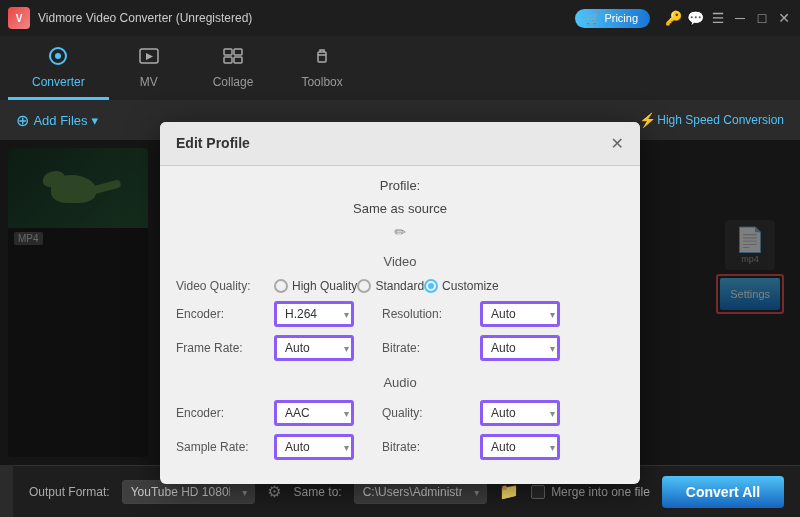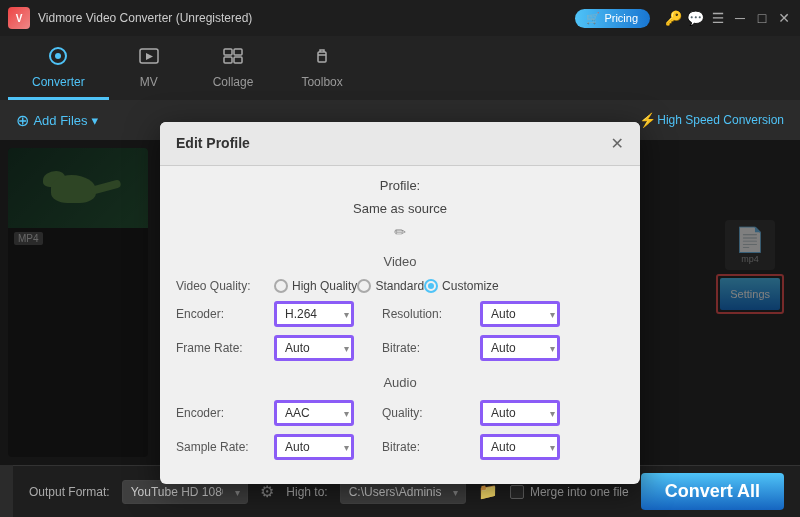--- a/index.html
+++ b/index.html
@@ -483,21 +483,21 @@
       border: 1px solid #666;
       border-radius: 2px;
       background: #2b2b2b;
     }
     .convert-btn {
       background: linear-gradient(180deg, #4fc3f7, #1565c0);
       color: white;
       border: none;
       border-radius: 4px;
       padding: 8px 24px;
-      font-size: 18px;
+      font-size: 14px;
       font-weight: 600;
       cursor: pointer;
     }
   </style>
 </head>
 <body>
 
 <div class="title-bar">
   <div class="title-bar-logo">V</div>
   <span class="title-bar-text">Vidmore Video Converter (Unregistered)</span>
@@ -706,21 +706,21 @@
 
 <div class="bottom-bar">
   <span class="bottom-label">Output Format:</span>
   <div class="bottom-select-wrapper">
     <select class="bottom-select">
       <option>YouTube HD 1080P</option>
     </select>
   </div>
   <button class="bottom-icon-btn">⚙</button>
 
-  <span class="bottom-label">High to:</span>
+  <span class="bottom-label">Same to:</span>
   <div class="bottom-select-wrapper" style="max-width:200px;">
     <select class="bottom-select">
       <option>C:\Users\Administrator\Desktop</option>
     </select>
   </div>
   <button class="bottom-icon-btn">📁</button>
 
   <div class="merge-check">
     <div class="checkbox-sq"></div>
     <span>Merge into one file</span>

